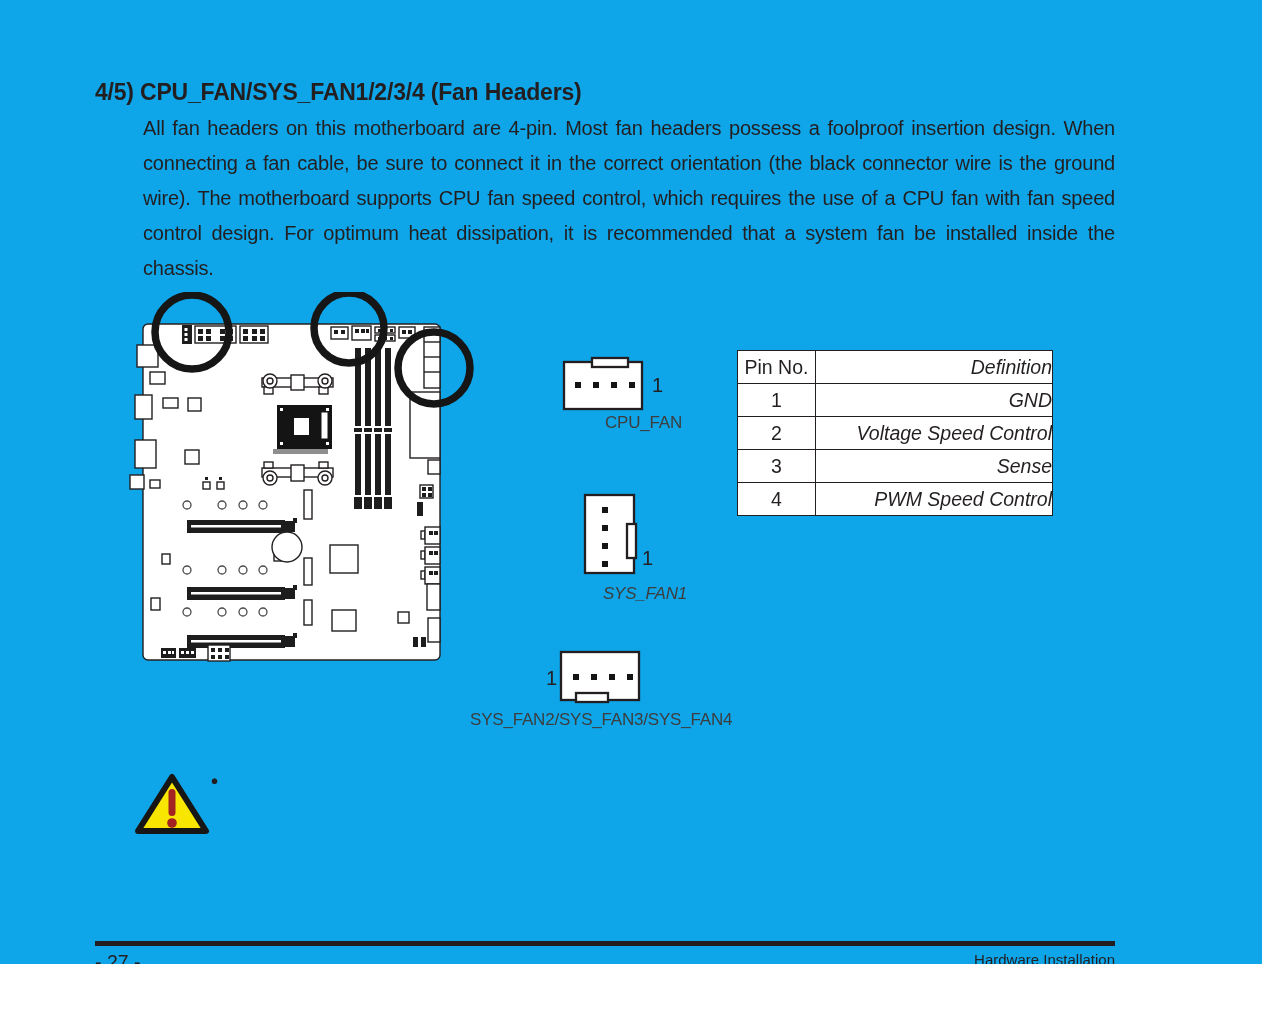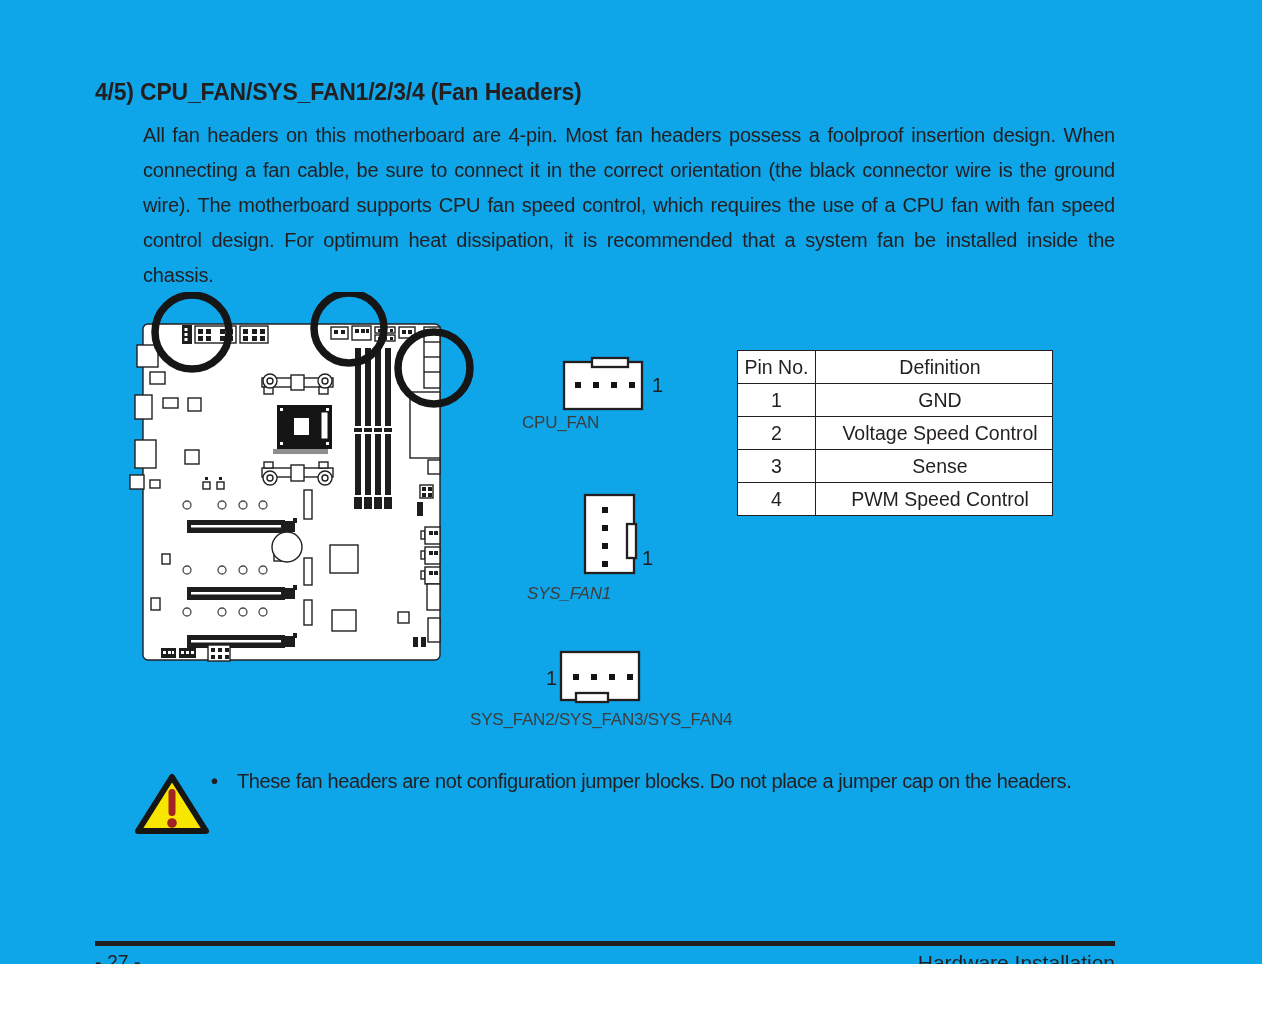--- a/index.html
+++ b/index.html
@@ -6,53 +6,53 @@
   html,body { background:#ffffff; }
   .page {
     position:relative; width:1262px; height:964px; background:#0ea5e9;
     font-family:"Liberation Sans", sans-serif; color:#231f20; overflow:hidden;
   }
   .heading {
     position:absolute; left:95px; top:79px; width:1030px;
     font-size:23px; font-weight:bold; letter-spacing:-0.2px;
   }
   .body-par {
-    position:absolute; left:143px; top:118px; width:972px;
+    position:absolute; left:143px; top:111px; width:972px;
     font-size:20px; line-height:35px; text-align:justify; letter-spacing:-0.2px;
   }
   
   .fig-label {
-    position:absolute; font-size:17px; color:#3d3d3d; text-align:left; letter-spacing:-0.2px;
+    position:absolute; font-size:17px; color:#3d3d3d; text-align:right; letter-spacing:-0.2px;
   }
   .pin1 { font-size:20px; fill:#231f20; font-family:"Liberation Sans", sans-serif; }
   
   .pin-table {
     position:absolute; left:737px; top:350px; border-collapse:collapse;
     font-size:19.5px; color:#231f20;
   }
   .pin-table th, .pin-table td {
     border:1.6px solid #231f20; height:33px; font-weight:normal;
     background:#fff;
   }
   .col-pin { width:78px; text-align:center;margin-top:16px; }
-  .col-def { width:237px; text-align:center; padding-left:12px; }
+  .col-def { width:237px; text-align:right; padding-left:12px;font-style:italic; }
   
   .warn-list { position:absolute; left:211px; top:764px; width:898px; }
   .warn-item {
     position:relative; padding-left:26px; font-size:20px; line-height:35px;
     text-align:justify; letter-spacing:-0.4px; width:898px;
   }
   .warn-item .bullet {
     position:absolute; left:0; top:0; font-size:20px; letter-spacing:0;
   }
   .warn-icon { position:absolute; left:133px; top:772px; }
   
   .footer-rule { position:absolute; left:95px; top:941px; width:1020px; height:4.5px; background:#231f20; }
   .footer-page { position:absolute; left:95px; top:951px; width:1020px; text-align:left; font-size:19.5px; }
-  .footer-sec  { position:absolute; left:615px; top:951px; width:500px; text-align:right; font-size:21px; }
+  .footer-sec  { position:absolute; left:615px; top:951px; width:500px; text-align:right; font-size:15px; }
   svg { position:absolute; }
   .mb-ln { stroke:#231f20; stroke-width:1.4; fill:#ffffff; }
   .mb-dk { fill:#1d1d1d; stroke:none; }
   .ring  { fill:none; stroke:#161616; stroke-width:7.5; }
   .con-body { fill:#ffffff; stroke:#231f20; stroke-width:2.3; }
   .con-pin  { fill:#141414; stroke:none; }
 </style>
 </head>
 <body>
 
@@ -336,21 +336,20 @@
     <rect x="35.5" y="17" width="7" height="27" rx="3.5" fill="#a32222"></rect>
     <circle cx="39" cy="51" r="4.8" fill="#a32222"></circle>
   </svg>
 
   <div class="warn-list">
     <div class="warn-item">
       <span class="bullet">•</span>
     </div>
     <div class="warn-item">
       <span class="bullet">•</span>
-      <span>These fan headers are not configuration jumper blocks. Do not place a jumper cap on the headers.</span>
     </div>
   </div>
 
   <div class="footer-rule"></div>
   <div class="footer-page">- 27 -</div>
   <div class="footer-sec">Hardware Installation</div>
 
 </div>
 
 </body></html>

